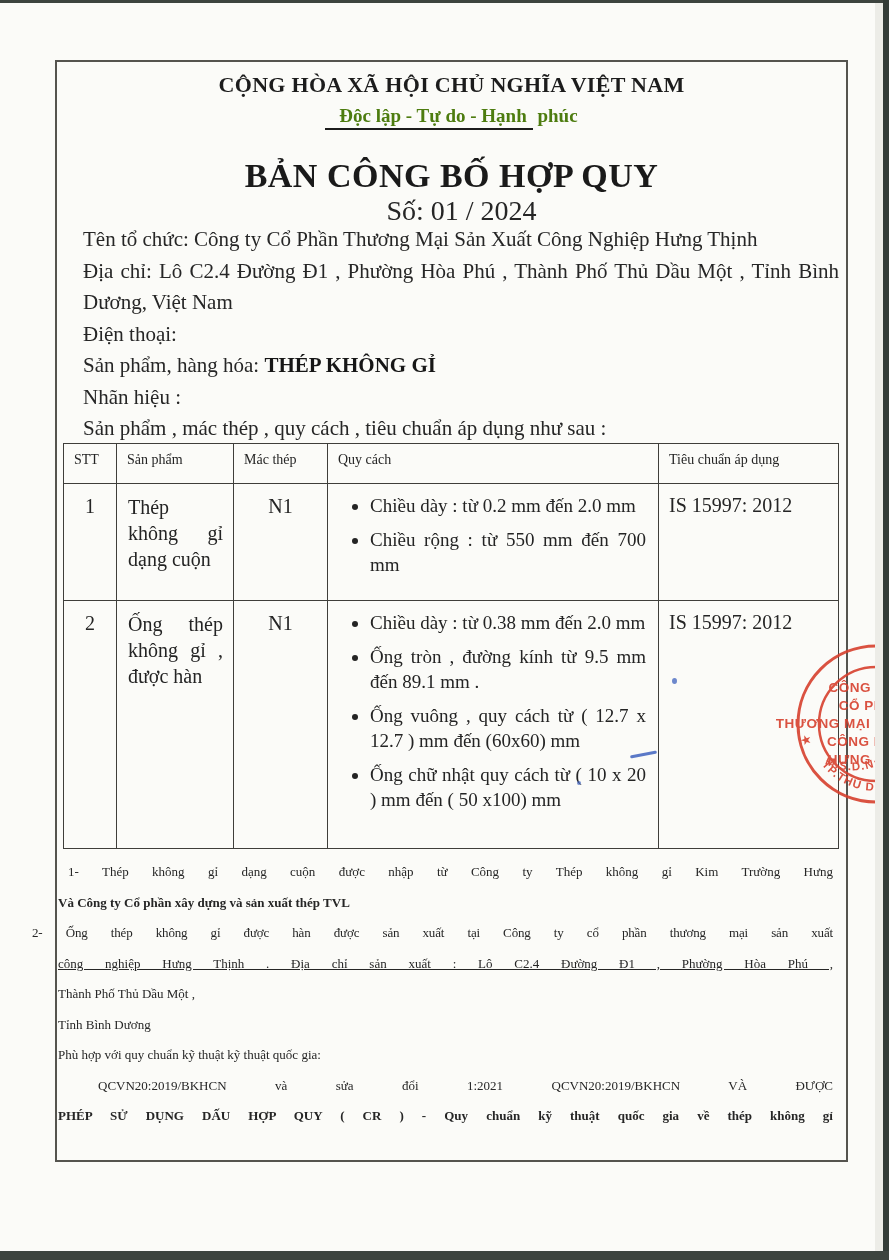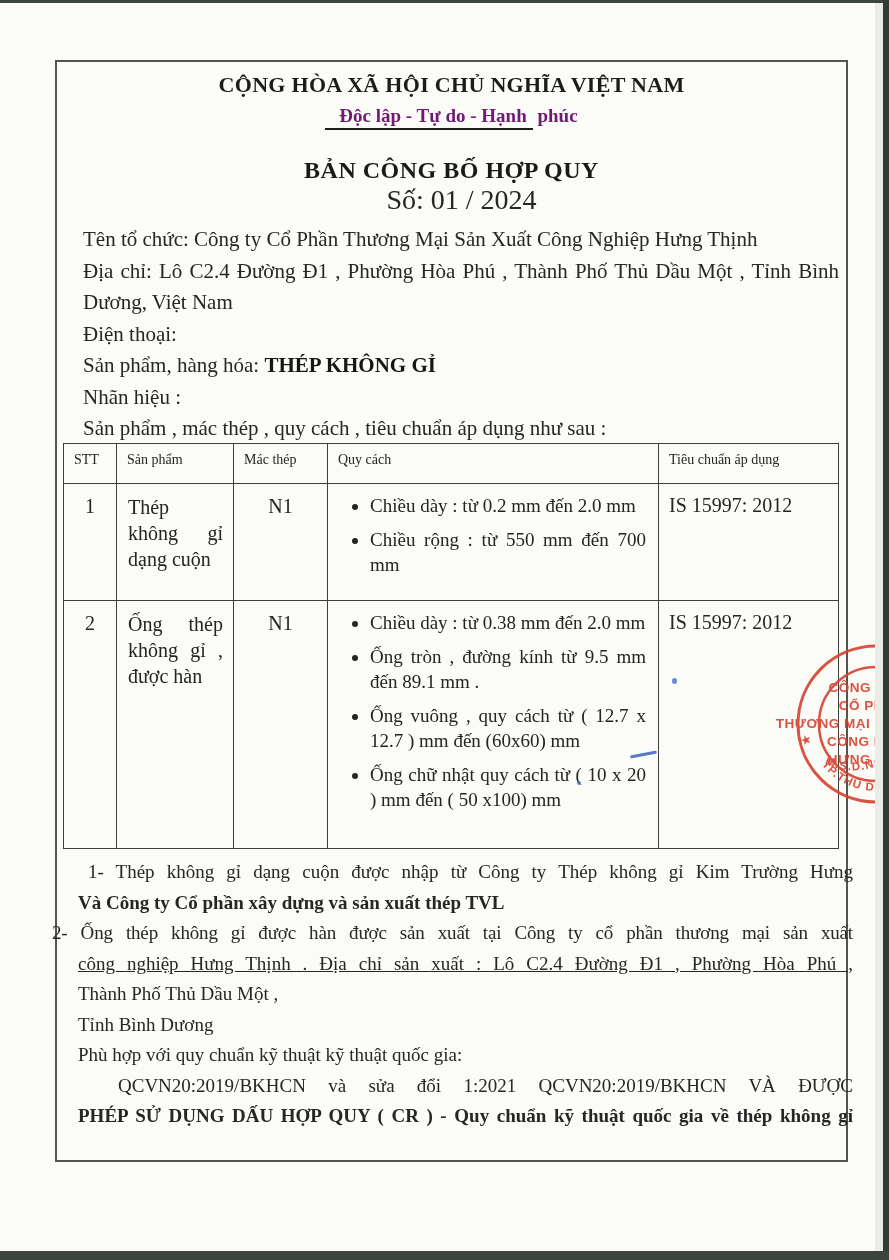--- a/index.html
+++ b/index.html
@@ -15,23 +15,23 @@
   .edge-right{position:absolute;left:883px;top:0;width:6px;height:1260px;background:#333c37;z-index:60;}
   .edge-bottom{position:absolute;left:0;top:1251px;width:889px;height:9px;background:#3d443f;z-index:60;}
 
   .doc-frame{
     position:absolute;left:55px;top:60px;width:789px;height:1098px;
     border:2px solid #55544f;background:transparent;z-index:1;
   }
 
   .head-block{position:absolute;left:55px;top:72px;width:793px;text-align:center;z-index:5;}
   .nat-title{font-size:22px;font-weight:bold;letter-spacing:.3px;color:#1c1c1c;}
-  .motto{font-size:19px;font-weight:bold;margin-top:7px;color:#701a75;}
+  .motto{font-size:19px;font-weight:bold;margin-top:7px;color:#4d7c0f;}
   .motto .u{border-bottom:2px solid #1c1c1c;padding:0 6px 2px 14px;}
-  .doc-title{font-size:24px;font-weight:bold;margin-top:30px;letter-spacing:.5px;color:#1a1a1a;}
+  .doc-title{font-size:34px;font-weight:bold;margin-top:30px;letter-spacing:.5px;color:#1a1a1a;}
   .doc-num{font-size:28px;padding-left:20px;}
 
   .info-block{position:absolute;left:83px;top:224px;width:756px;font-size:21px;line-height:31.5px;z-index:5;}
   .info-block p{margin:0;text-align:justify;}
   .p-phone{margin-top:0;}
   .p-product{margin-left:10px;margin-top:3px;}
   .p-brand{margin-left:10px;}
   .p-intro{margin-left:10px;}
   .bold{font-weight:bold;color:#161616;}
 
@@ -50,21 +50,21 @@
   td.cell-specs{padding:4px 4px 4px 0;}
   td.cell-specs ul{margin:5px 0 0 0;padding-left:42px;}
   td.cell-specs li{
     font-size:19px;line-height:25px;margin:0 8px 9px 0;
     text-align:justify;color:#242424;
   }
   td.cell-standard{padding:10px 6px 8px 10px;}
   tr.row-1 td{height:97px;}
   tr.row-2 td{height:228px;}
 
-  .notes-block{position:absolute;left:78px;top:857px;width:775px;font-size:19px;line-height:30.5px;z-index:5;}
+  .notes-block{position:absolute;left:58px;top:857px;width:775px;font-size:13px;line-height:30.5px;z-index:5;}
   .notes-block div{margin:0;}
   .jl{text-align:justify;text-align-last:justify;white-space:nowrap;}
   .n1l1{margin-left:27px;text-indent:10px;word-spacing:2.5px;}
   .n1l2{margin-left:27px;font-weight:bold;}
   .n2l1{margin-left:63px;text-indent:-26px;letter-spacing:-0.15px;margin-top:1px;}
   .n2l2{margin-left:63px;text-decoration:underline;}
   .n2l3{margin-left:63px;}
   .province{margin-left:27px;}
   .conf-intro{margin-left:32px;}
   .cl1{text-indent:40px;word-spacing:8px;}

